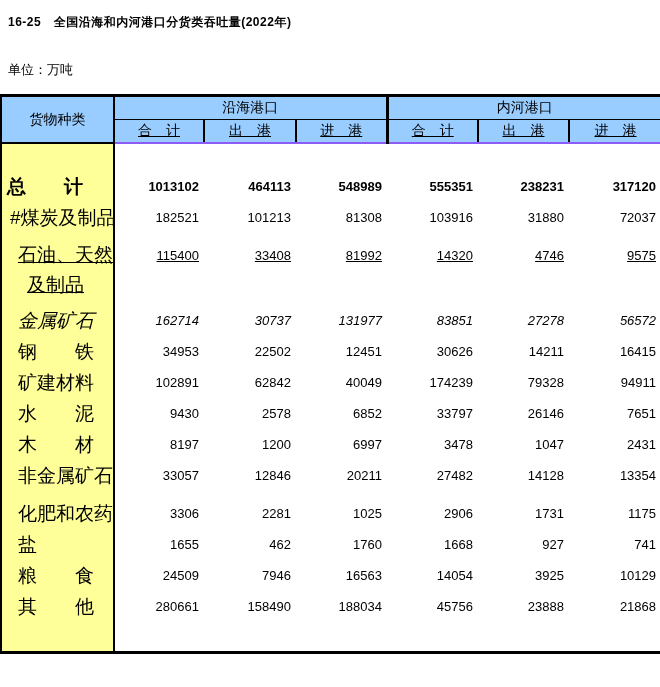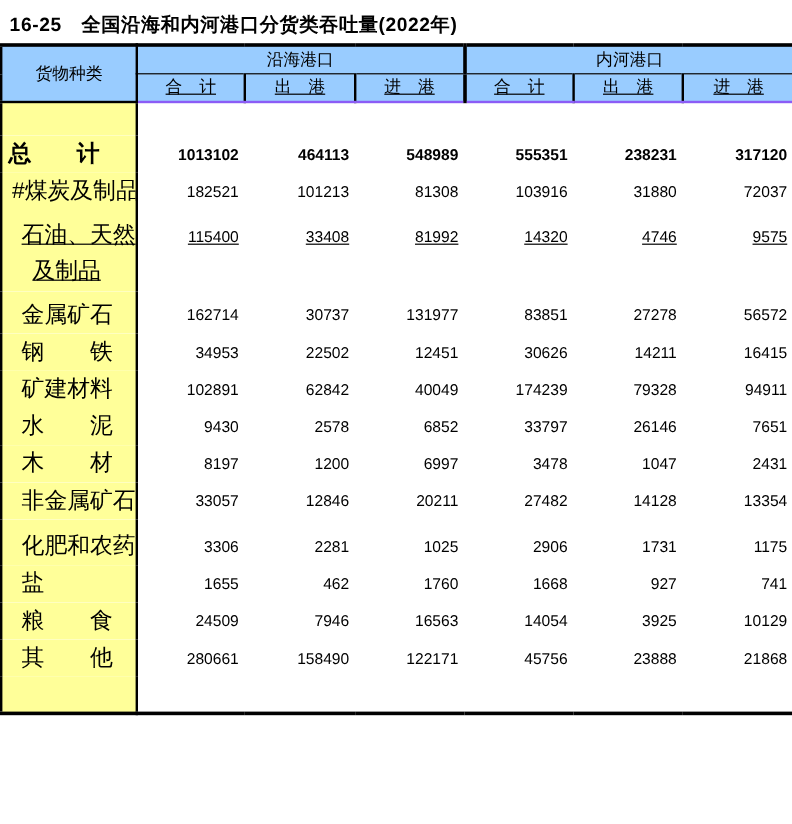--- a/index.html
+++ b/index.html
@@ -6,21 +6,21 @@
     margin: 0; padding: 0;
     width: 660px; height: 687px;
     background: #ffffff;
     color: #000;
     font-family: "Liberation Sans", "DejaVu Sans", sans-serif;
   }
   .page { width: 660px; height: 687px; overflow: hidden; }
 
   .title {
     margin: 8px 0 0 8px;
-    font-size: 16px;
+    font-size: 12px;
     font-weight: bold;
     line-height: 28px;
     letter-spacing: 0.5px;
   }
   .unit {
     margin: 26px 0 16px 8px;
     font-size: 13px;
     line-height: 16px;
   }
 
@@ -72,32 +72,33 @@
 
   .indent-0 { padding-left: 5px; }
   .indent-1 { padding-left: 8px; }
   .indent-2 { padding-left: 16px; }
 
   #rows tr { height: 31px; }
   #rows tr.row-double { height: 68px; }
   #rows tr.row-double td { padding-top: 7px; text-decoration: underline; }
   #rows tr.row-double .cell-label div { line-height: 30px; }
   #rows tr.row-double .cell-label div:nth-child(2) { padding-left: 9px; }
-  #rows tr:nth-child(4) { height: 35px; }
+  #rows tr:nth-child(4) { height: 35px; font-style: italic; }
   #rows tr:nth-child(4) td { padding-top: 4px; }
   #rows tr:nth-child(10) { height: 38px; }
   #rows tr:nth-child(10) td { padding-top: 7px; }
 </style>
 </head>
 <body>
 
 <div class="page">
 
   <div class="title">16-25　全国沿海和内河港口分货类吞吐量(2022年)</div>
 
+  <div class="unit">单位：万吨</div>
 
   <table class="stat">
     <colgroup>
       <col style="width:113px">
       <col style="width:90px">
       <col style="width:92px">
       <col style="width:91px">
       <col style="width:91px">
       <col style="width:91px">
       <col style="width:92px">
@@ -232,21 +233,21 @@
           <td class="cell-num">7946</td>
           <td class="cell-num">16563</td>
           <td class="cell-num">14054</td>
           <td class="cell-num">3925</td>
           <td class="cell-num">10129</td>
         </tr>
         <tr class="">
           <td class="cell-label indent-2">其　　他</td>
           <td class="cell-num">280661</td>
           <td class="cell-num">158490</td>
-          <td class="cell-num">122171</td>
+          <td class="cell-num">188034</td>
           <td class="cell-num">45756</td>
           <td class="cell-num">23888</td>
           <td class="cell-num">21868</td>
         </tr>
       </tbody>
     <tbody>
       <tr class="filler-row">
         <td class="cell-label"></td>
         <td colspan="6"></td>
       </tr>

